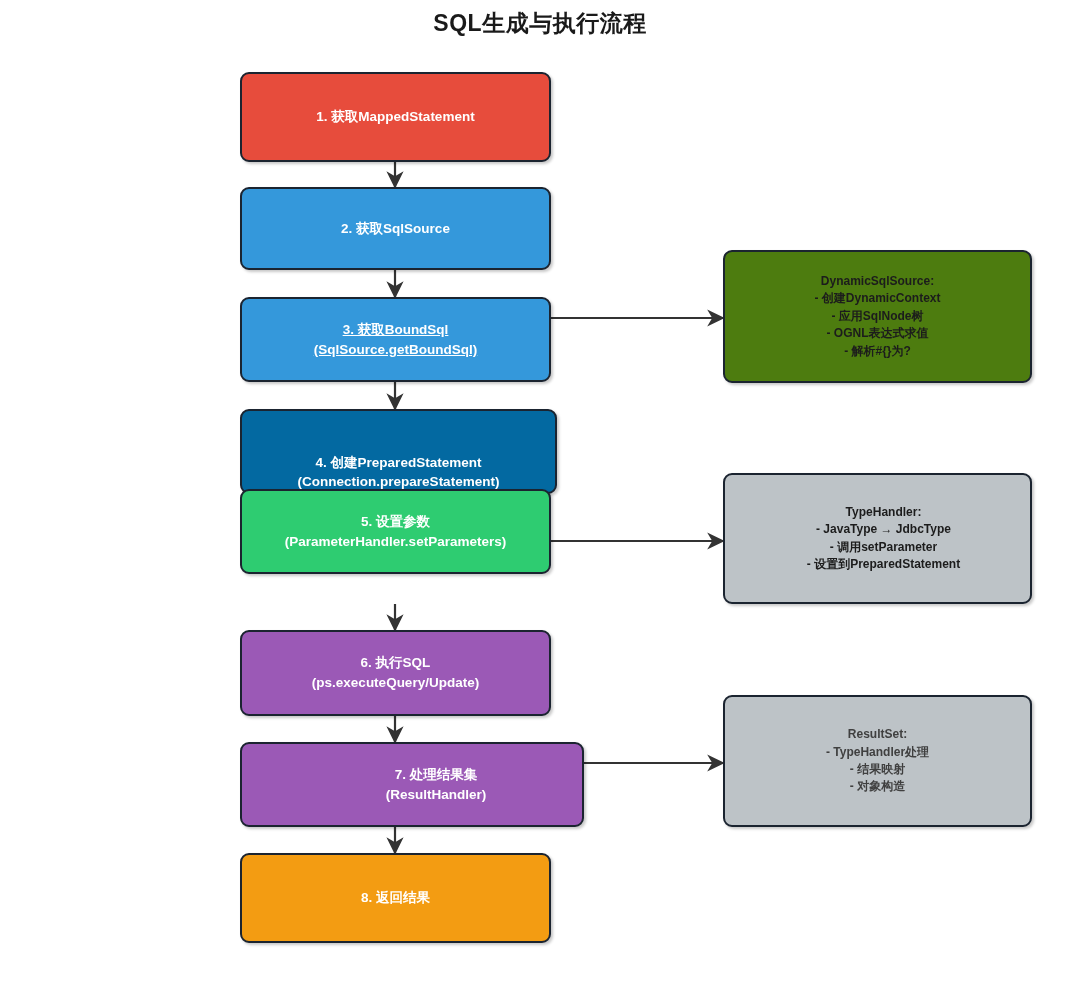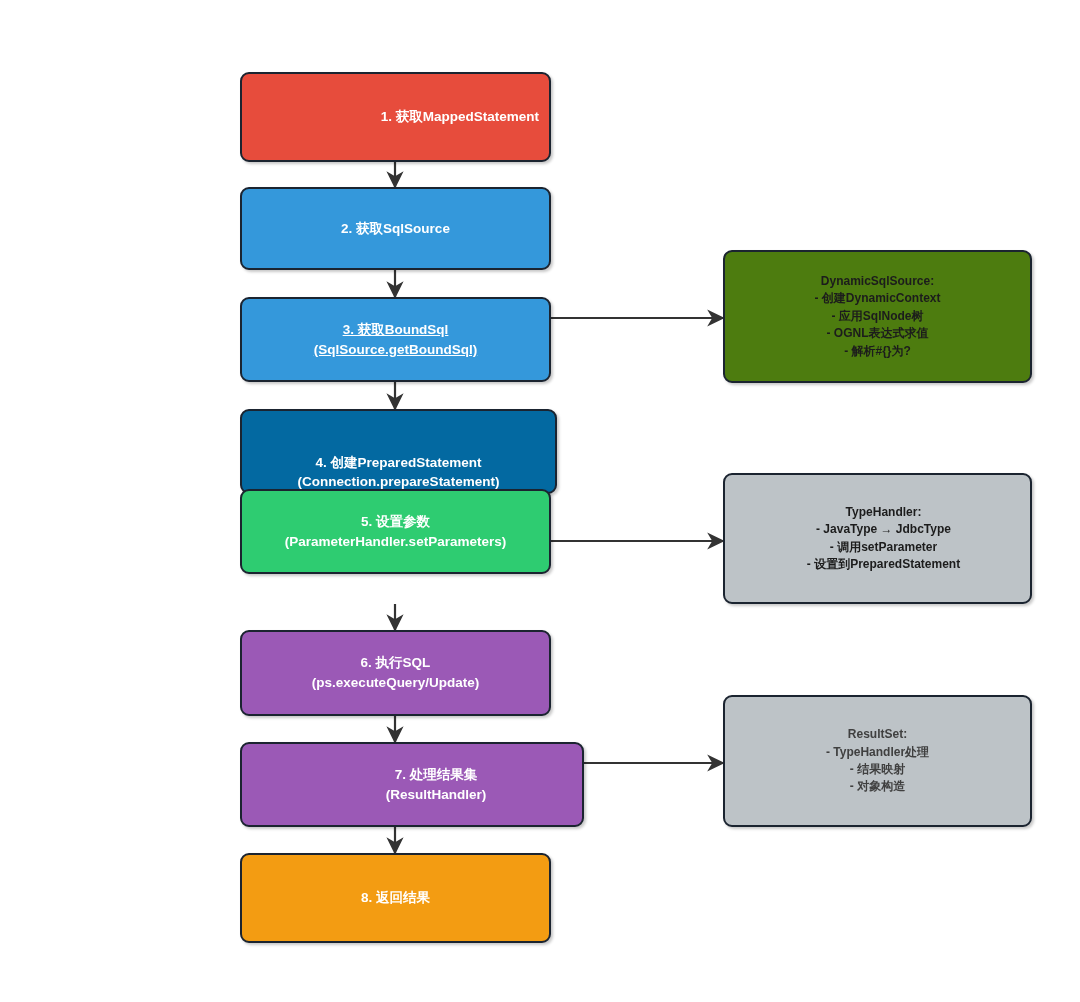--- a/index.html
+++ b/index.html
@@ -67,20 +67,21 @@
     width: 1080px;
     height: 1002px;
     pointer-events: none;
   }
 </style>
 </head>
 <body>
 
 <div id="canvas">
 
+  <div id="title">SQL生成与执行流程</div>
 
   <svg id="links" viewBox="0 0 1080 1002">
     <defs>
       <marker id="arrowhead" markerWidth="9" markerHeight="9" refX="7.2" refY="4.5" orient="auto" markerUnits="strokeWidth">
         <path d="M0,0.6 L8,4.5 L0,8.4 L2.3,4.5 Z" fill="#333333"></path>
       </marker>
     </defs>
     <g id="arrow-group">
         <line x1="395" y1="162" x2="395" y2="187" stroke="#333333" stroke-width="2.2" marker-end="url(#arrowhead)"></line>
         <line x1="395" y1="270" x2="395" y2="297" stroke="#333333" stroke-width="2.2" marker-end="url(#arrowhead)"></line>
@@ -89,21 +90,21 @@
         <line x1="395" y1="604" x2="395" y2="630" stroke="#333333" stroke-width="2.2" marker-end="url(#arrowhead)"></line>
         <line x1="395" y1="716" x2="395" y2="742" stroke="#333333" stroke-width="2.2" marker-end="url(#arrowhead)"></line>
         <line x1="395" y1="827" x2="395" y2="853" stroke="#333333" stroke-width="2.2" marker-end="url(#arrowhead)"></line>
         <line x1="551" y1="318" x2="723" y2="318" stroke="#333333" stroke-width="2.2" marker-end="url(#arrowhead)"></line>
         <line x1="551" y1="541" x2="723" y2="541" stroke="#333333" stroke-width="2.2" marker-end="url(#arrowhead)"></line>
         <line x1="551" y1="763" x2="723" y2="763" stroke="#333333" stroke-width="2.2" marker-end="url(#arrowhead)"></line>
       </g>
   </svg>
 
   <div id="main-nodes">
-      <div class="node main-node" style="left: 240px; top: 72px; width: 311px; height: 90px; background: rgb(231, 76, 60); color: rgb(255, 255, 255); justify-content: flex-end;">
+      <div class="node main-node" style="left: 240px; top: 72px; width: 311px; height: 90px; background: rgb(231, 76, 60); color: rgb(255, 255, 255);">
         <div class="lines">1. 获取MappedStatement</div>
       </div>
       <div class="node main-node" style="left: 240px; top: 187px; width: 311px; height: 83px; background: rgb(52, 152, 219); color: rgb(255, 255, 255);">
         <div class="lines">2. 获取SqlSource</div>
       </div>
       <div class="node main-node" style="left: 240px; top: 297px; width: 311px; height: 85px; background: rgb(52, 152, 219); color: rgb(255, 255, 255); text-decoration: underline;">
         <div class="lines">3. 获取BoundSql
 (SqlSource.getBoundSql)</div>
       </div>
       <div class="node main-node" style="left: 240px; top: 409px; width: 317px; height: 85px; background: #0369a1; color: rgb(255, 255, 255); align-items: flex-end;">

